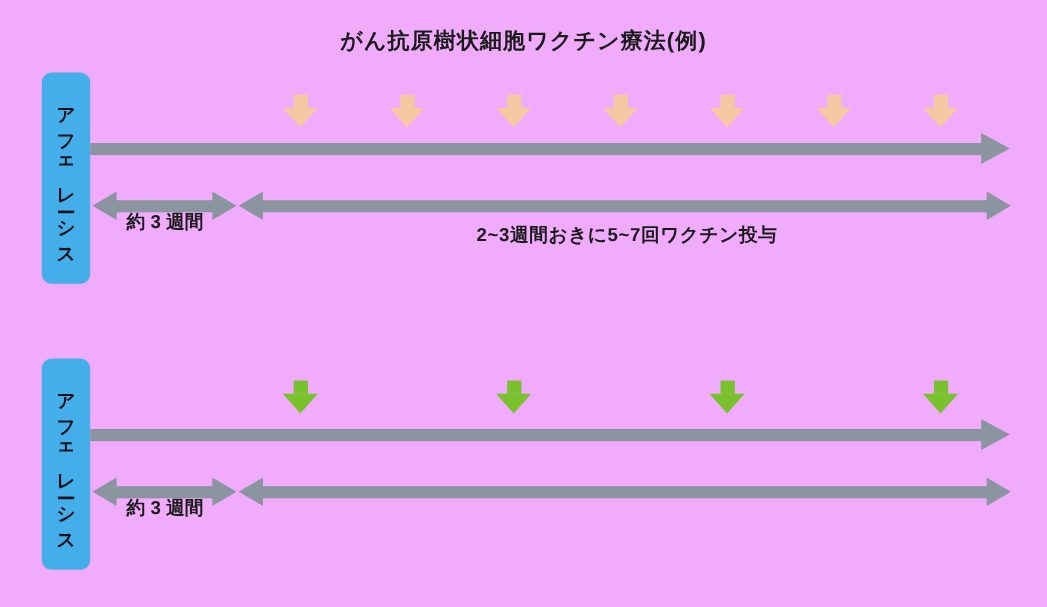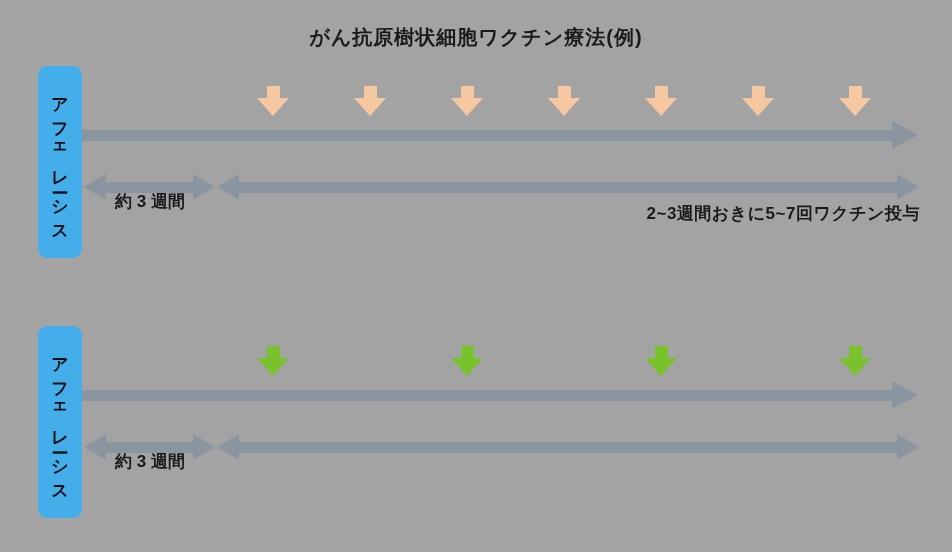--- a/index.html
+++ b/index.html
@@ -4,21 +4,21 @@
 <style>
   :root{
     --box-blue:#44aeea;
     --arrow-gray:#8a95a0;
     --text-color:#1a1a1a;
   }
   html,body{margin:0;padding:0;background:#ffffff;}
   #canvas{
     position:relative;
     width:952px;height:552px;
-    background:#a3a3a3;
+    background:#f0abfc;
     font-family:"Liberation Sans","DejaVu Sans",sans-serif;
     color:var(--text-color);
     overflow:hidden;
   }
   .section{position:absolute;left:0;width:952px;height:260px;}
   #section-0{top:2px;}
   #section-1{top:262px;}
 
   .section-title{
     position:absolute;left:0;top:22px;width:952px;
@@ -72,21 +72,21 @@
   .dbl2-left{left:217px;top:172px;}
   .dbl2-shaft{left:238px;top:180px;width:660px;}
   .dbl2-right{left:897px;top:172px;}
 
   .interval-label{
     position:absolute;left:86px;top:188px;width:128px;
     text-align:center;font-size:17px;font-weight:bold;
   }
   .schedule-label{
     position:absolute;left:220px;top:200px;width:700px;
-    text-align:right;font-size:17px;font-weight:bold;
+    text-align:center;font-size:17px;font-weight:bold;
     letter-spacing:0.5px;
   }
 </style>
 </head>
 <body>
 
 <div id="canvas">
 
   <div class="section" id="section-0">
     <div class="section-title">がん抗原樹状細胞ワクチン療法(例)</div>

